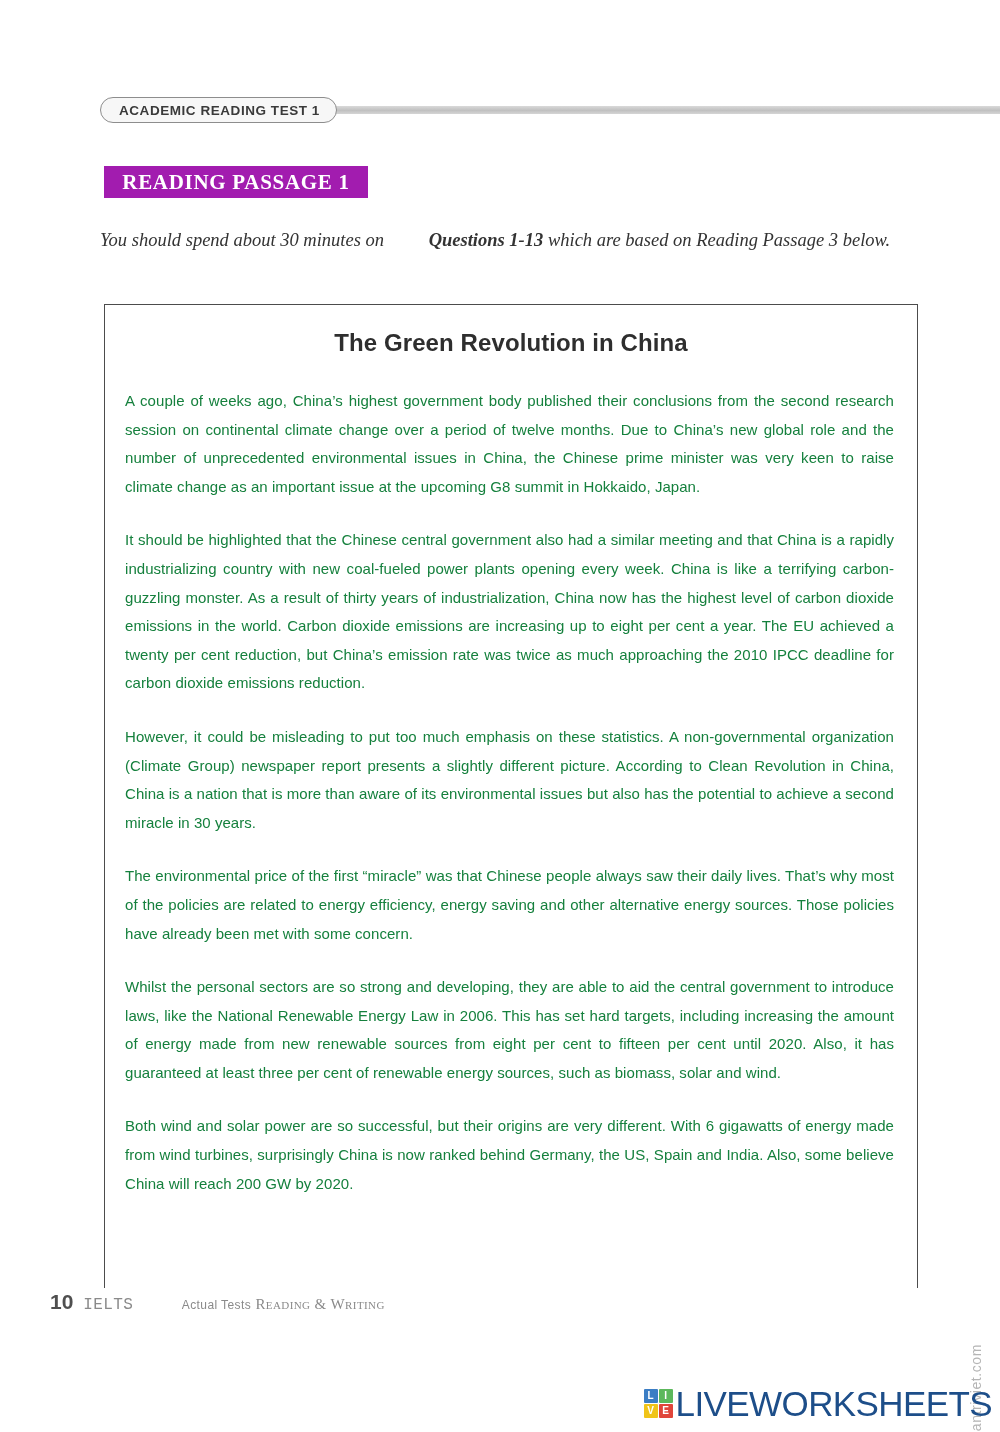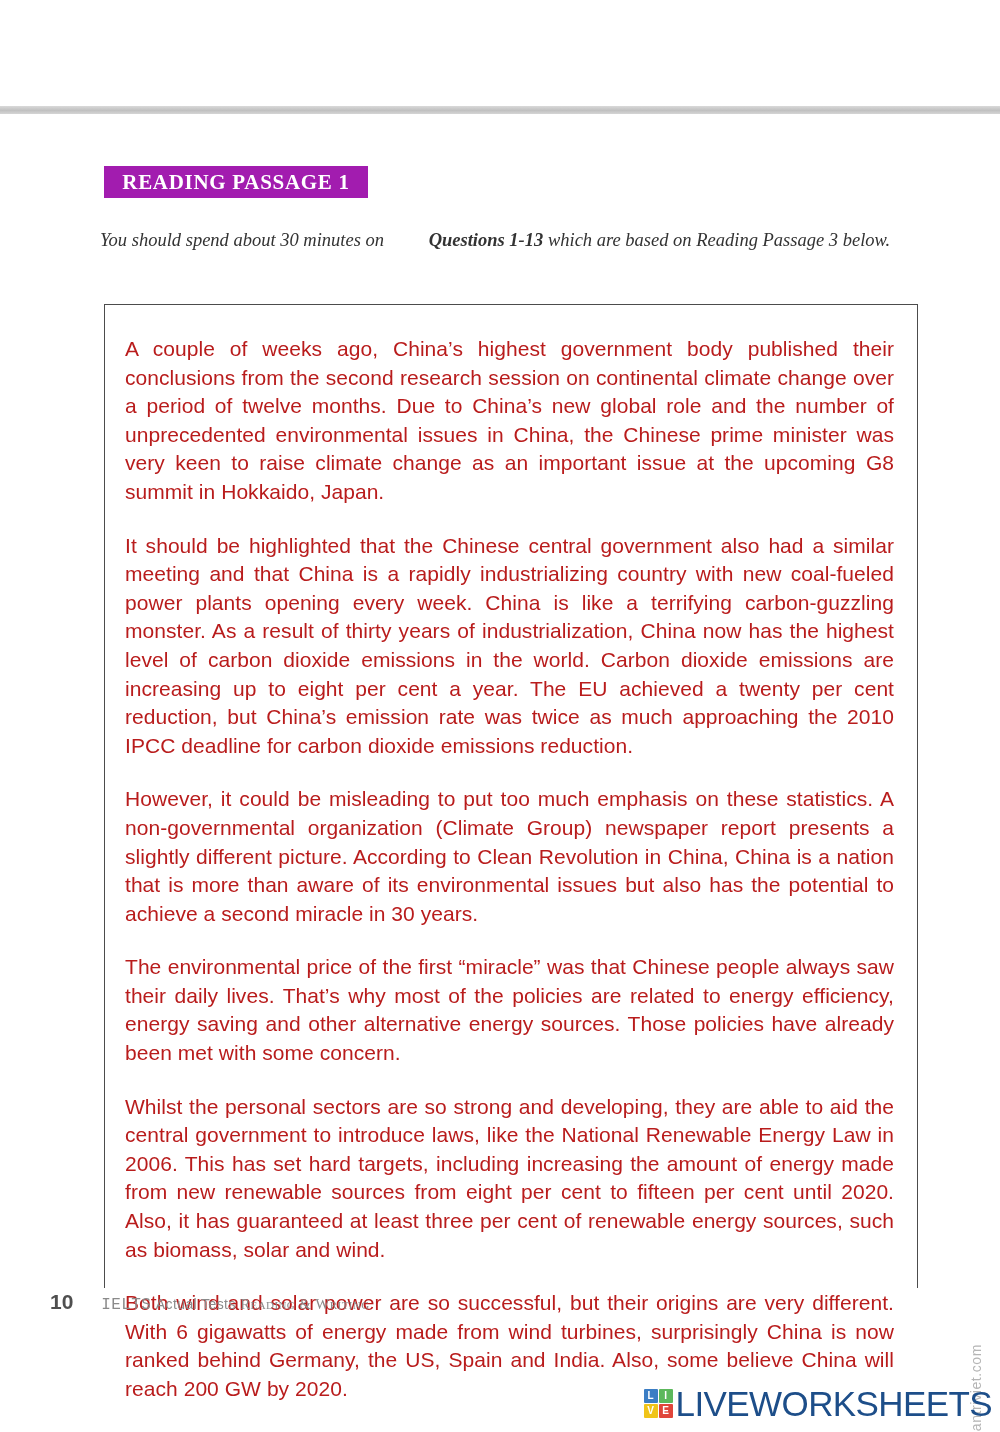--- a/index.html
+++ b/index.html
@@ -104,23 +104,23 @@
     font-size: 24px;
     font-weight: 600;
     color: #2e2e2e;
     letter-spacing: 0.1px;
   }
   .passage-body {
     padding: 0 22px 0 20px;
   }
   .passage-body p {
     margin: 0 1px 25px 0;
-    font-size: 21px;
+    font-size: 15px;
     line-height: 28.6px;
-    color: #b91c1c;
+    color: #15803d;
     text-align: justify;
     letter-spacing: 0.05px;
   }
   .passage-body p:first-of-type { margin-top: 30px; }
 
   
   .watermark {
     position: absolute;
     right: 16px;
     bottom: 88px;
@@ -131,35 +131,35 @@
     color: #b5b5b5;
     letter-spacing: 0.6px;
   }
 
   
   .footer {
     position: absolute;
     left: 50px; top: 1290px;
     display: flex;
     align-items: baseline;
-    gap: 28px;
+    gap: 10px;
   }
   .footer-page {
     font-size: 21px;
     font-weight: bold;
     color: #4f4f4f;
   }
   .footer-title {
     font-family: "Liberation Serif", serif;
     font-size: 16px;
     color: #8a8a8a;
     letter-spacing: 0.4px;
   }
   .fs-serif { font-family: Liberation Mono, monospace; }
-  .fs-sans  { font-family: "Liberation Sans", sans-serif; font-size: 14px; }
+  .fs-sans  { font-family: "Liberation Sans", sans-serif; font-size: 12px; margin-left: 44px; }
   .fs-caps  { font-variant: small-caps; font-size: 15px; text-align: right; }
 
   
   .lw-logo {
     position: absolute;
     right: 8px;
     top: 1386px;
     display: flex;
     align-items: center;
     gap: 3px;
@@ -184,32 +184,36 @@
     font-size: 35px;
     font-weight: normal;
     letter-spacing: -0.6px;
     line-height: 1;
   }
 </style>
 </head>
 <body>
 
 <div class="header-row">
+  <div class="header-pill">
+    <span>ACADEMIC READING TEST 1</span>
+  </div>
   <div class="header-bar"></div>
 </div>
 
 <div class="banner">
   <span>READING PASSAGE 1</span>
 </div>
 
 <div class="instruction">
   <span>You should spend about 30 minutes on </span><b>Questions 1-13</b><span> which are based on Reading Passage 3 below.</span>
 </div>
 
 <div class="passage-box">
+  <div class="passage-title">The Green Revolution in China</div>
   <div class="passage-body">
     <p>A couple of weeks ago, China’s highest government body published their conclusions from the second research session on continental climate change over a period of twelve months. Due to China’s new global role and the number of unprecedented environmental issues in China, the Chinese prime minister was very keen to raise climate change as an important issue at the upcoming G8 summit in Hokkaido, Japan.</p>
     <p>It should be highlighted that the Chinese central government also had a similar meeting and that China is a rapidly industrializing country with new coal-fueled power plants opening every week. China is like a terrifying carbon-guzzling monster. As a result of thirty years of industrialization, China now has the highest level of carbon dioxide emissions in the world. Carbon dioxide emissions are increasing up to eight per cent a year. The EU achieved a twenty per cent reduction, but China’s emission rate was twice as much approaching the 2010 IPCC deadline for carbon dioxide emissions reduction.</p>
     <p>However, it could be misleading to put too much emphasis on these statistics. A non-governmental organization (Climate Group) newspaper report presents a slightly different picture. According to Clean Revolution in China, China is a nation that is more than aware of its environmental issues but also has the potential to achieve a second miracle in 30 years.</p>
     <p>The environmental price of the first “miracle” was that Chinese people always saw their daily lives. That’s why most of the policies are related to energy efficiency, energy saving and other alternative energy sources. Those policies have already been met with some concern.</p>
     <p>Whilst the personal sectors are so strong and developing, they are able to aid the central government to introduce laws, like the National Renewable Energy Law in 2006. This has set hard targets, including increasing the amount of energy made from new renewable sources from eight per cent to fifteen per cent until 2020. Also, it has guaranteed at least three per cent of renewable energy sources, such as biomass, solar and wind.</p>
     <p>Both wind and solar power are so successful, but their origins are very different. With 6 gigawatts of energy made from wind turbines, surprisingly China is now ranked behind Germany, the US, Spain and India. Also, some believe China will reach 200 GW by 2020.</p>
   </div>
 </div>
 

